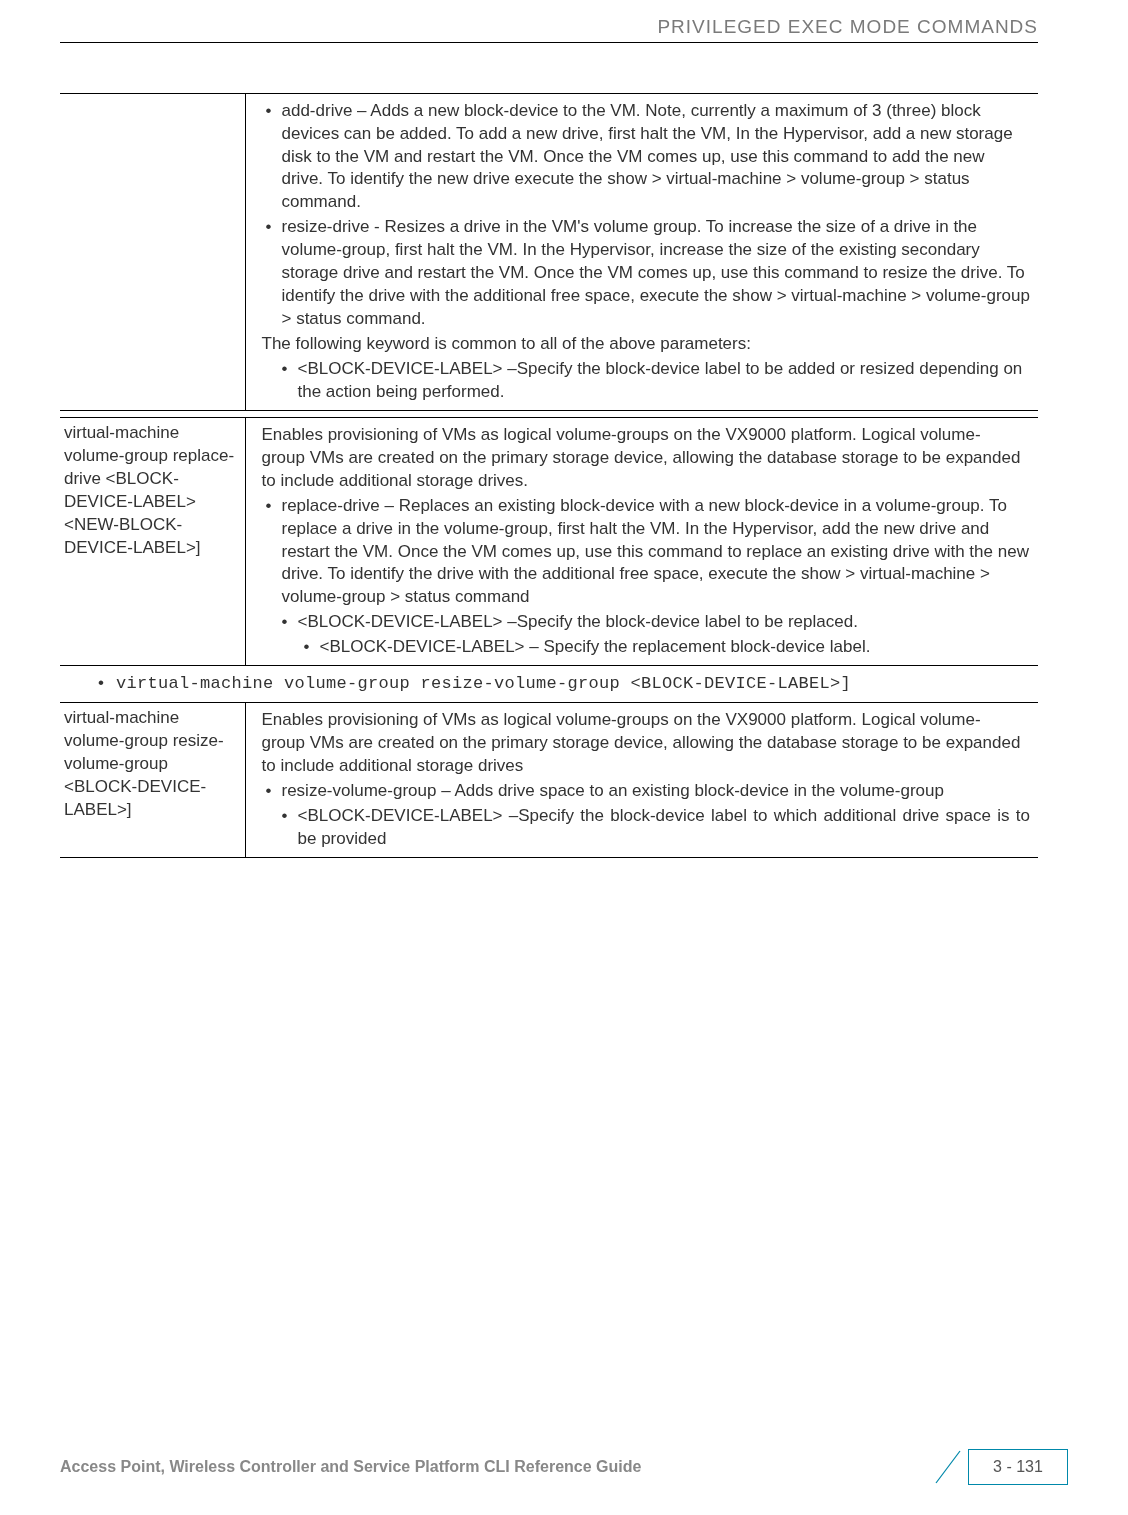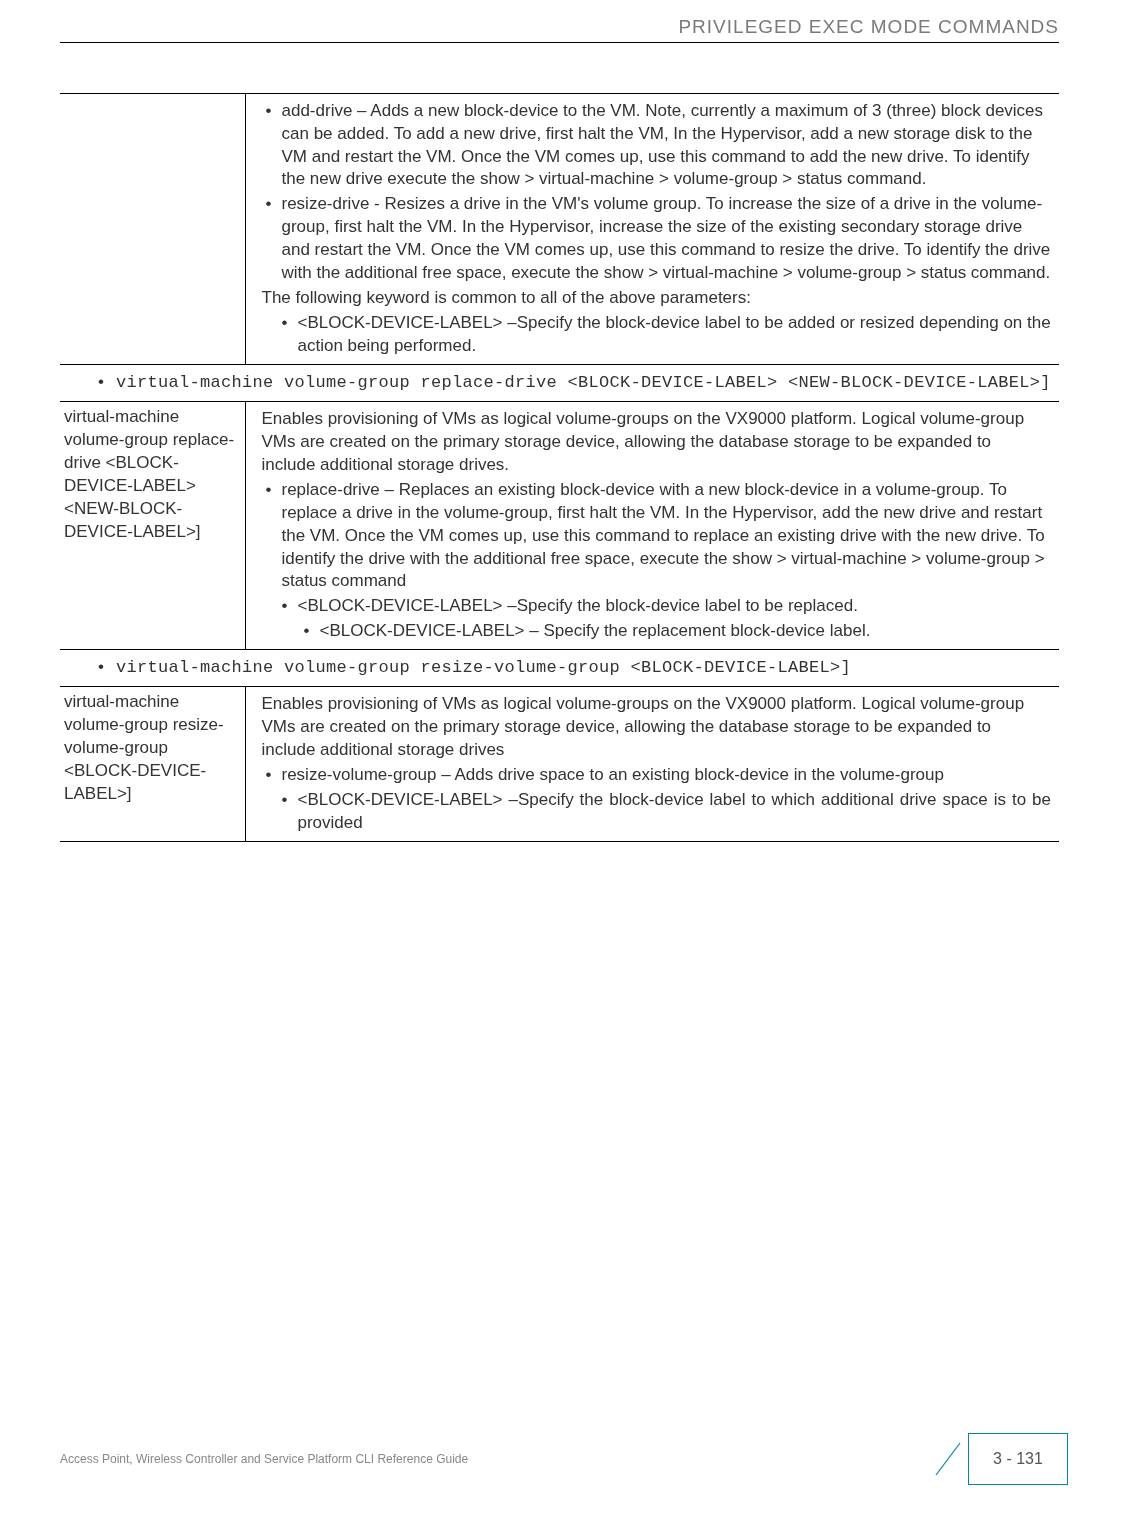--- a/index.html
+++ b/index.html
@@ -10,21 +10,21 @@
     height: 1515px;
     font-family: "Segoe UI", "Helvetica Neue", Arial, sans-serif;
     font-size: 17px;
     line-height: 1.35;
     color: #333;
     background: #fff;
     position: relative;
     font-weight: 300;
   }
   .page {
-    padding: 14px 69px 0 60px;
+    padding: 14px 90px 0 60px;
   }
   .header-title {
     text-align: right;
     font-size: 19px;
     letter-spacing: 1px;
     color: #7a7a7a;
     font-weight: 300;
     padding-bottom: 2px;
     border-bottom: 1px solid #000;
     margin-bottom: 50px;
@@ -70,31 +70,31 @@
   .footer {
     position: absolute;
     left: 0; right: 0; bottom: 30px;
     display: flex;
     align-items: center;
     padding: 0 60px;
   }
   .footer-left {
     flex: 1;
     color: #888;
-    font-size: 12px;
-    font-weight: 400;
+    font-size: 16px;
+    font-weight: 700;
   }
   .footer-badge {
     border: 1px solid #08a;
     padding: 6px 24px;
     position: relative;
     color: #555;
     font-size: 16px;
     min-width: 100px;
-    height: 52px;
+    height: 36px;
     display:flex;
     align-items:center;
     justify-content:center;
   }
   .footer-slash {
     width: 40px;
     height: 36px;
     display:flex;
     align-items:center;
     justify-content:center;
@@ -123,21 +123,20 @@
         <div class="plain">The following keyword is common to all of the above parameters:</div>
         <div class="bullet-row l2">
               <span class="b">•</span>
               <span class="txt">&lt;BLOCK-DEVICE-LABEL&gt; –Specify the block-device label to be added or resized depending on the action being performed.</span>
             </div>
       </td>
     </tr>
   </tbody>
     </table>
 
-  <div class="code-line"><span class="b">•</span><span class="mono">virtual-machine volume-group replace-drive &lt;BLOCK-DEVICE-LABEL&gt; &lt;NEW-BLOCK-DEVICE-LABEL&gt;]</span></div>
 
   <table class="block">
     <tbody>
         <tr>
       <td class="left">virtual-machine volume-group replace-drive &lt;BLOCK-DEVICE-LABEL&gt; &lt;NEW-BLOCK-DEVICE-LABEL&gt;]</td>
       <td>
         <div class="plain">Enables provisioning of VMs as logical volume-groups on the VX9000 platform. Logical volume-group VMs are created on the primary storage device, allowing the database storage to be expanded to include additional storage drives.</div>
         <div class="bullet-row l1">
               <span class="b">•</span>
               <span class="txt"><span>replace-drive – Replaces an existing block-device with a new block-device in a volume-group. To replace a drive in the volume-group, first halt the VM. In the Hypervisor, add the new drive and restart the VM. Once the VM comes up, use this command to replace an existing drive with the new drive. To identify the drive with the additional free space, execute the </span><span class="italic">show &gt; virtual-machine &gt; volume-group &gt; status</span><span> command</span></span>

